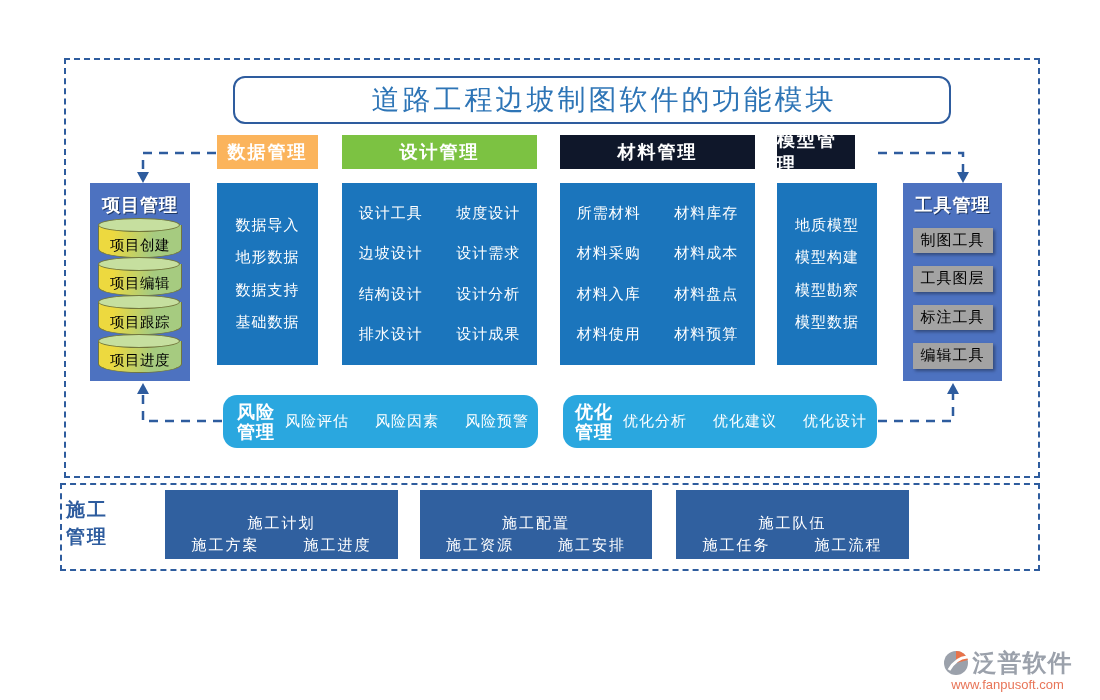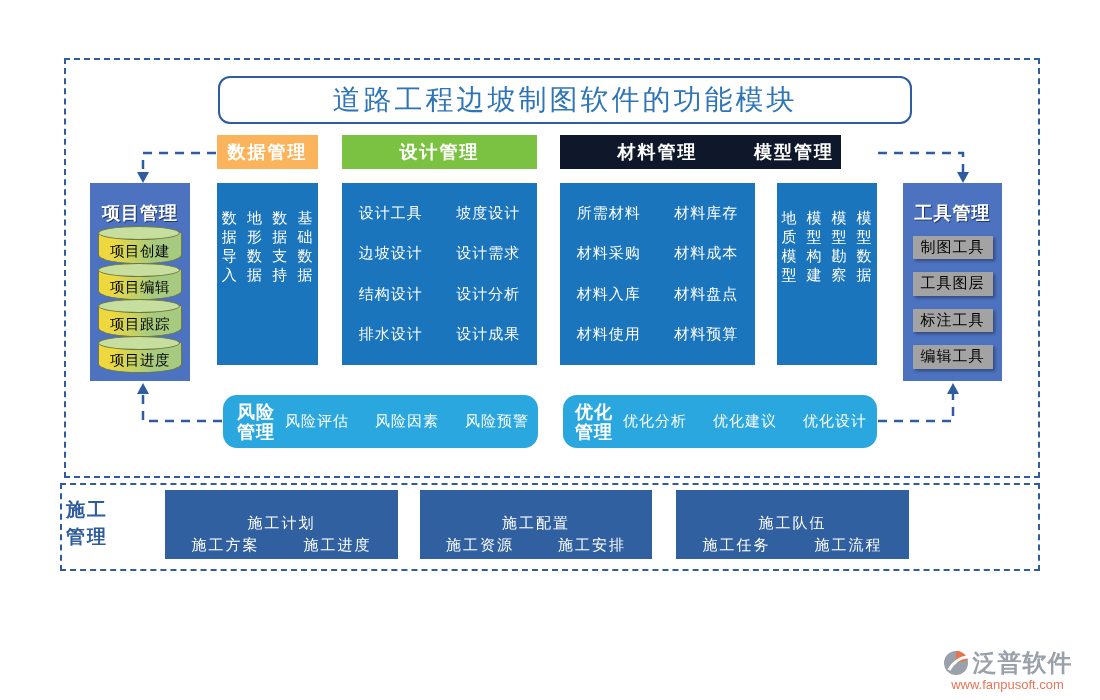--- a/index.html
+++ b/index.html
@@ -5,51 +5,51 @@
   html,body{margin:0;padding:0;background:#ffffff;}
   body{font-family:"Liberation Sans","DejaVu Sans",sans-serif;}
   #canvas{position:relative;width:1100px;height:700px;background:#fff;overflow:hidden;}
 
   
   .frame{position:absolute;border:2px dashed #2E5C9E;background:transparent;}
   #main-frame{left:64px;top:58px;width:972px;height:416px;}
   #bottom-frame{left:60px;top:483px;width:976px;height:84px;}
 
   
-  #title-box{position:absolute;left:218px;top:76px;width:690px;height:44px;
+  #title-box{position:absolute;left:233px;top:76px;width:690px;height:44px;
     border:2.5px solid #2E5C9E;border-radius:12px;background:#fff;
-    display:flex;align-items:center;justify-content:center;}
+    display:flex;align-items:center;justify-content:center;padding-left:24px;}
   #title-box span{color:#2E75B6;font-size:28px;letter-spacing:3px;font-weight:500;}
 
   
   .hdr{position:absolute;top:135px;height:34px;display:flex;align-items:center;justify-content:center;
     color:#fff;font-size:18px;font-weight:bold;letter-spacing:2px;}
   .hdr-orange{background:#FBB45C;}
   .hdr-green{background:#7CC242;}
   .hdr-gold{background:#0f172a;}
   #hdr-data{left:217px;width:101px;}
   #hdr-design{left:342px;width:195px;}
   #hdr-material{left:560px;width:195px;}
-  #hdr-model{left:747px;width:94px;}
+  #hdr-model{left:777px;width:78px;}
 
   
   .col{position:absolute;top:183px;height:182px;background:#1B75BC;color:#fff;font-size:15px;}
   #col-data{left:217px;width:101px;}
   #col-design{left:342px;width:195px;}
   #col-material{left:560px;width:195px;}
   #col-model{left:777px;width:100px;}
-  .col-list{display:flex;flex-direction:row;justify-content:space-around;height:100%;padding:26px 0;box-sizing:border-box;}
+  .col-list{display:flex;flex-direction:column;justify-content:space-around;height:100%;padding:26px 0;box-sizing:border-box;}
   .col-list div{text-align:center;letter-spacing:1px;}
   .col-grid{display:grid;grid-template-columns:1fr 1fr;height:100%;padding:10px 0;box-sizing:border-box;
     align-content:space-around;}
   .col-grid div{text-align:center;letter-spacing:1px;}
 
   
   .side-panel{position:absolute;top:183px;height:198px;background:#4D72C0;
-    display:flex;flex-direction:column;align-items:center;box-sizing:border-box;padding:16px 0 6px;}
+    display:flex;flex-direction:column;align-items:center;box-sizing:border-box;padding:8px 0 6px;}
   #left-panel{left:90px;width:100px;}
   #right-panel{left:903px;width:99px;text-align:center;}
   .side-title{color:#fff;font-size:18px;font-weight:bold;letter-spacing:1px;
     text-shadow:1px 1px 0 #1F3864;margin:2px 0 4px;}
 
   
   .cyl{position:relative;width:82px;height:33px;margin:4px 0 2px;
     background:linear-gradient(100deg,#EDD93F 18%,#A6CB80 65%);
     border:1px solid #72763B;border-top:none;
     border-radius:0 0 41px 41px / 0 0 9px 9px;}

